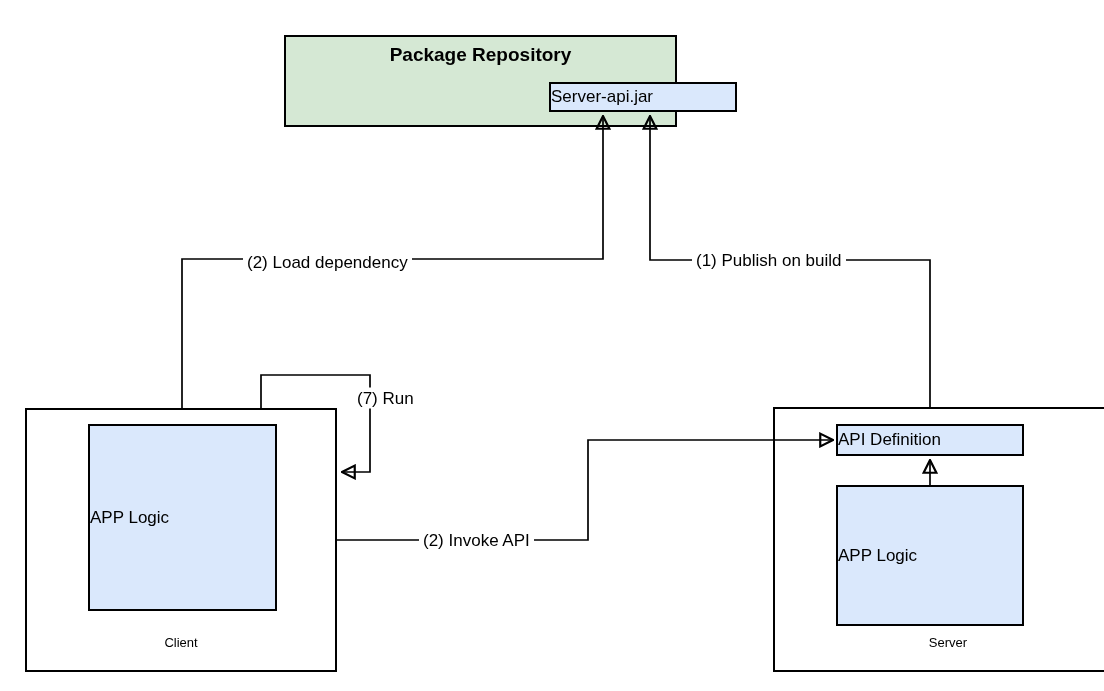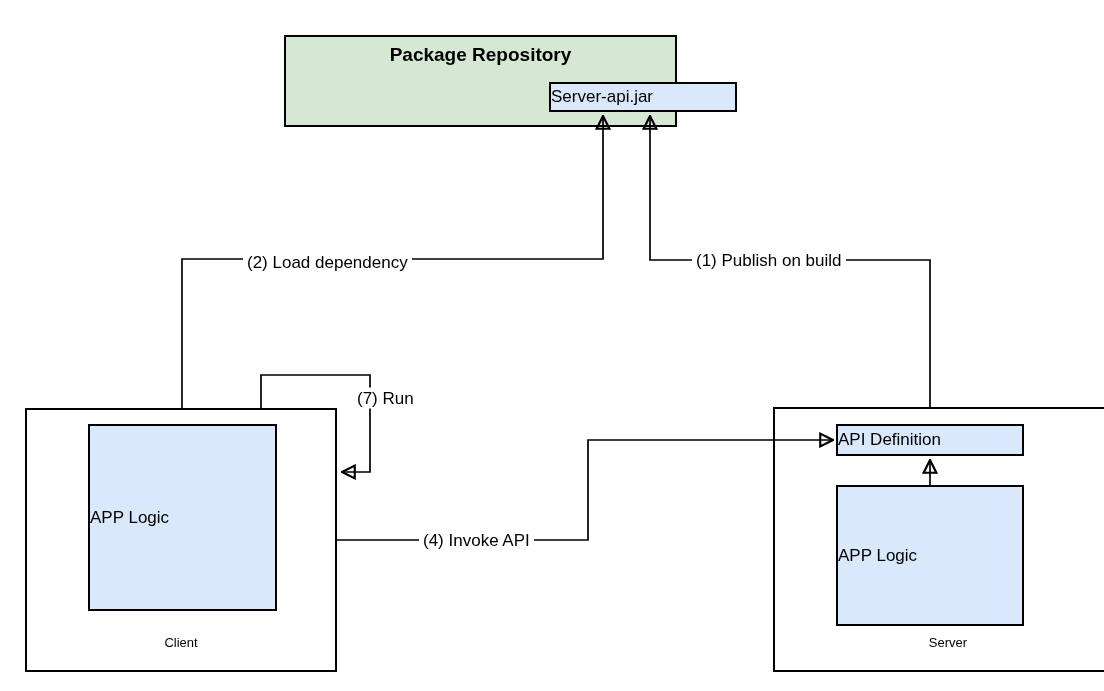--- a/index.html
+++ b/index.html
@@ -125,15 +125,15 @@
     <path d="M930,407 L930,260 L650,260 L650,116" marker-end="url(#arrow)"></path>
     <path d="M182,408 L182,259 L603,259 L603,116" marker-end="url(#arrow)"></path>
     <path d="M261,408 L261,375 L370,375 L370,472 L342,472" marker-end="url(#arrow)"></path>
     <path d="M337,540 L588,540 L588,440 L833,440" marker-end="url(#arrow)"></path>
     <path d="M930,485 L930,460" marker-end="url(#arrow)"></path>
   </svg>
 
   <div class="edge-label lbl-publish">(1) Publish on build</div>
   <div class="edge-label lbl-load">(2) Load dependency</div>
   <div class="edge-label lbl-run">(7) Run</div>
-  <div class="edge-label lbl-invoke">(4) Invoke API</div>
+  <div class="edge-label lbl-invoke">(2) Invoke API</div>
 
 </div>
 
 </body></html>

